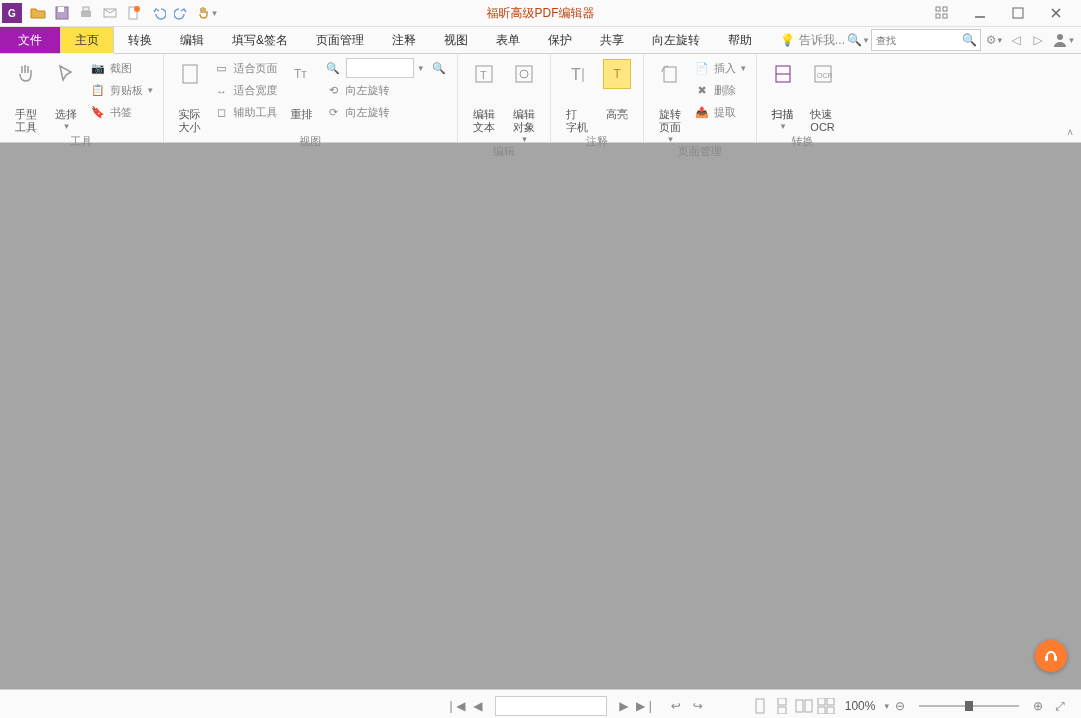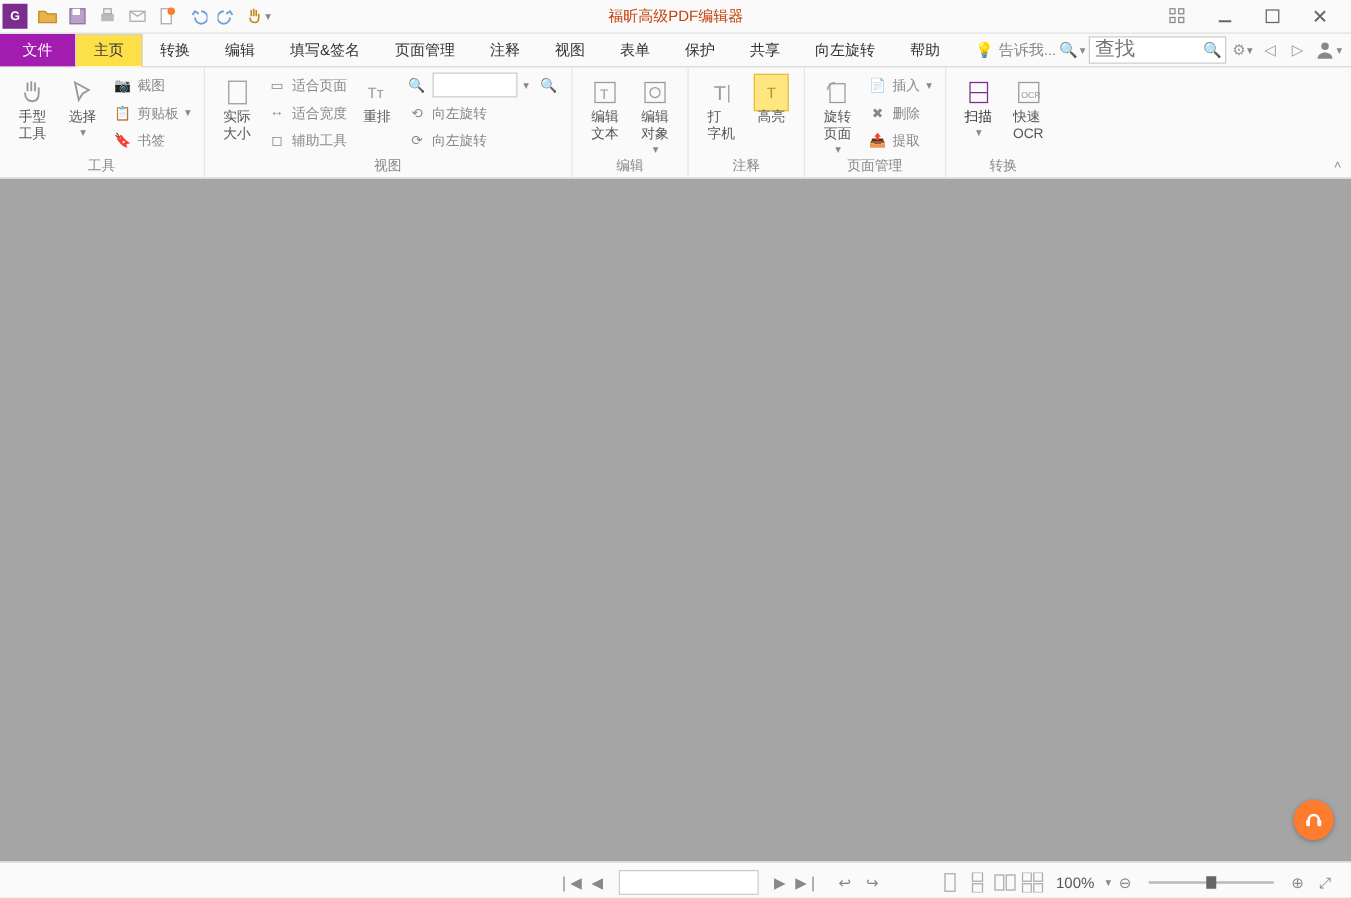--- a/index.html
+++ b/index.html
@@ -10,29 +10,29 @@
 .app-title{position:absolute;left:50%;transform:translateX(-50%);color:#c2410c}
 .win-controls{margin-left:auto;display:flex;align-items:center;gap:20px;padding-right:16px}
 .win-btn{width:18px;height:18px;display:flex;align-items:center;justify-content:center;color:#777;cursor:pointer}
 .tabs-row{height:26px;background:#fafafa;display:flex;align-items:stretch;border-bottom:1px solid #d0d0d0}
 .file-tab{background:#a21caf;color:#fff;padding:0 18px;display:flex;align-items:center;cursor:pointer}
 .tab{padding:0 14px;display:flex;align-items:center;color:#333;cursor:pointer;border-right:0}
 .tab.active{background:#fde047;border:1px solid #d0d0d0;border-bottom:1px solid #fff;margin-bottom:-1px}
 .tabs-right{margin-left:auto;display:flex;align-items:center;gap:4px;padding-right:6px}
 .tellme{display:flex;align-items:center;gap:4px;color:#888;cursor:pointer}
 .search-box{display:flex;align-items:center;border:1px solid #ccc;height:20px;background:#fff}
-.search-box input{border:0;outline:0;width:80px;font-size:16px;padding:0 4px}
+.search-box input{border:0;outline:0;width:80px;font-size:10px;padding:0 4px}
 .search-btn{width:20px;display:flex;align-items:center;justify-content:center;color:#7b2d8e}
 .nav-btn{width:18px;height:18px;display:flex;align-items:center;justify-content:center;color:#999;cursor:pointer}
 .ribbon{height:88px;background:#fafafa;border-bottom:1px solid #d0d0d0;display:flex;position:relative}
 .group{display:flex;flex-direction:column;padding:2px 8px 0 8px;border-right:1px solid #e5e5e5;height:100%;box-sizing:border-box}
 .group-body{flex:1;display:flex;align-items:flex-start;gap:4px}
 .group-label{text-align:center;color:#888;font-size:11px;padding-bottom:2px}
 .big-btn{display:flex;flex-direction:column;align-items:center;justify-content:flex-start;width:36px;cursor:pointer;color:#888;padding-top:4px}
-.big-btn .ico{width:28px;height:28px;display:flex;align-items:center;justify-content:center;margin-bottom:0}
+.big-btn .ico{width:28px;height:28px;display:flex;align-items:center;justify-content:center;margin-bottom:20px}
 .big-btn .lbl{font-size:11px;line-height:13px;color:#555}
 .small-list{display:flex;flex-direction:column;gap:2px;padding-top:2px}
 .small-btn{display:flex;align-items:center;gap:4px;height:20px;cursor:pointer;color:#888;white-space:nowrap;font-size:11px;padding:0 2px}
 .small-btn .si{width:16px;height:16px;display:inline-flex;align-items:center;justify-content:center}
 .zoom-box{border:1px solid #ccc;width:66px;height:18px;background:#fff}
 .dd{font-size:9px;color:#888;margin-left:1px}
 .collapse-caret{position:absolute;right:8px;bottom:4px;color:#888;cursor:pointer;font-size:10px}
 .workspace{height:546px;background:#a5a5a5}
 .statusbar{height:32px;background:#fafafa;border-top:1px solid #d0d0d0;display:flex;align-items:center;padding:0 10px;color:#888}
 .sb-spacer{flex:1}

